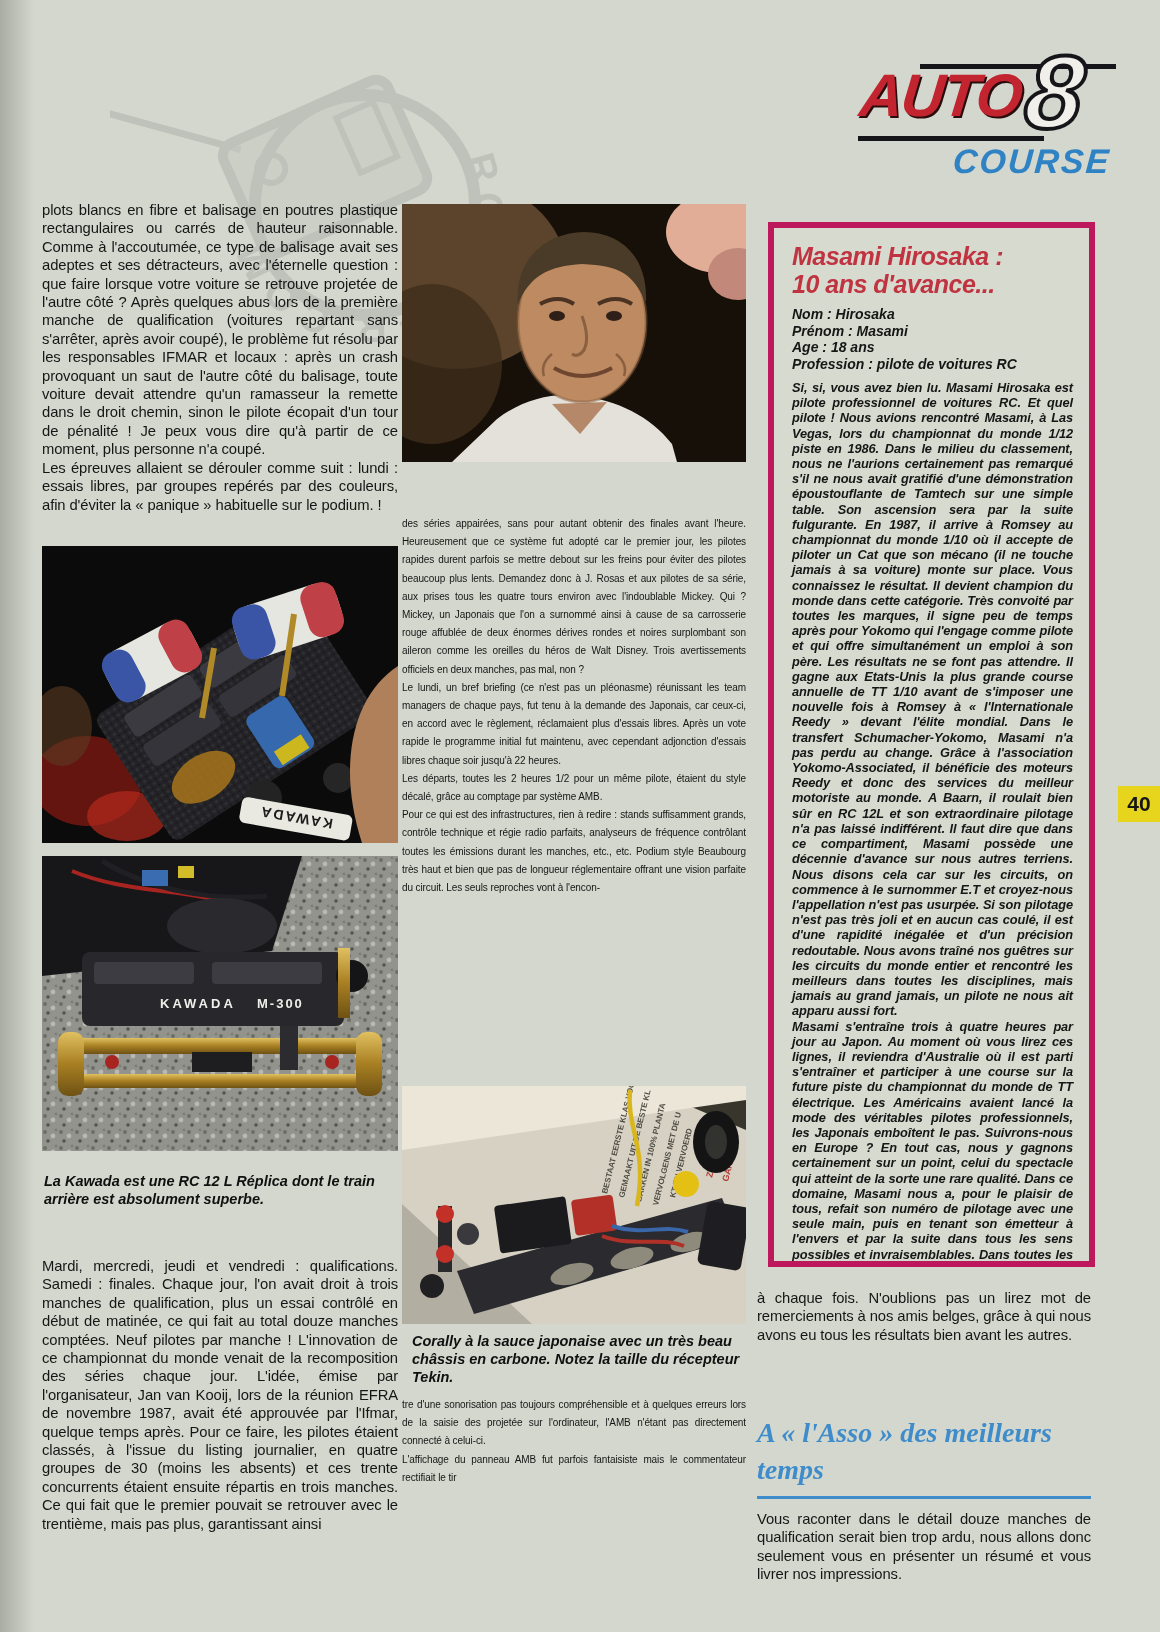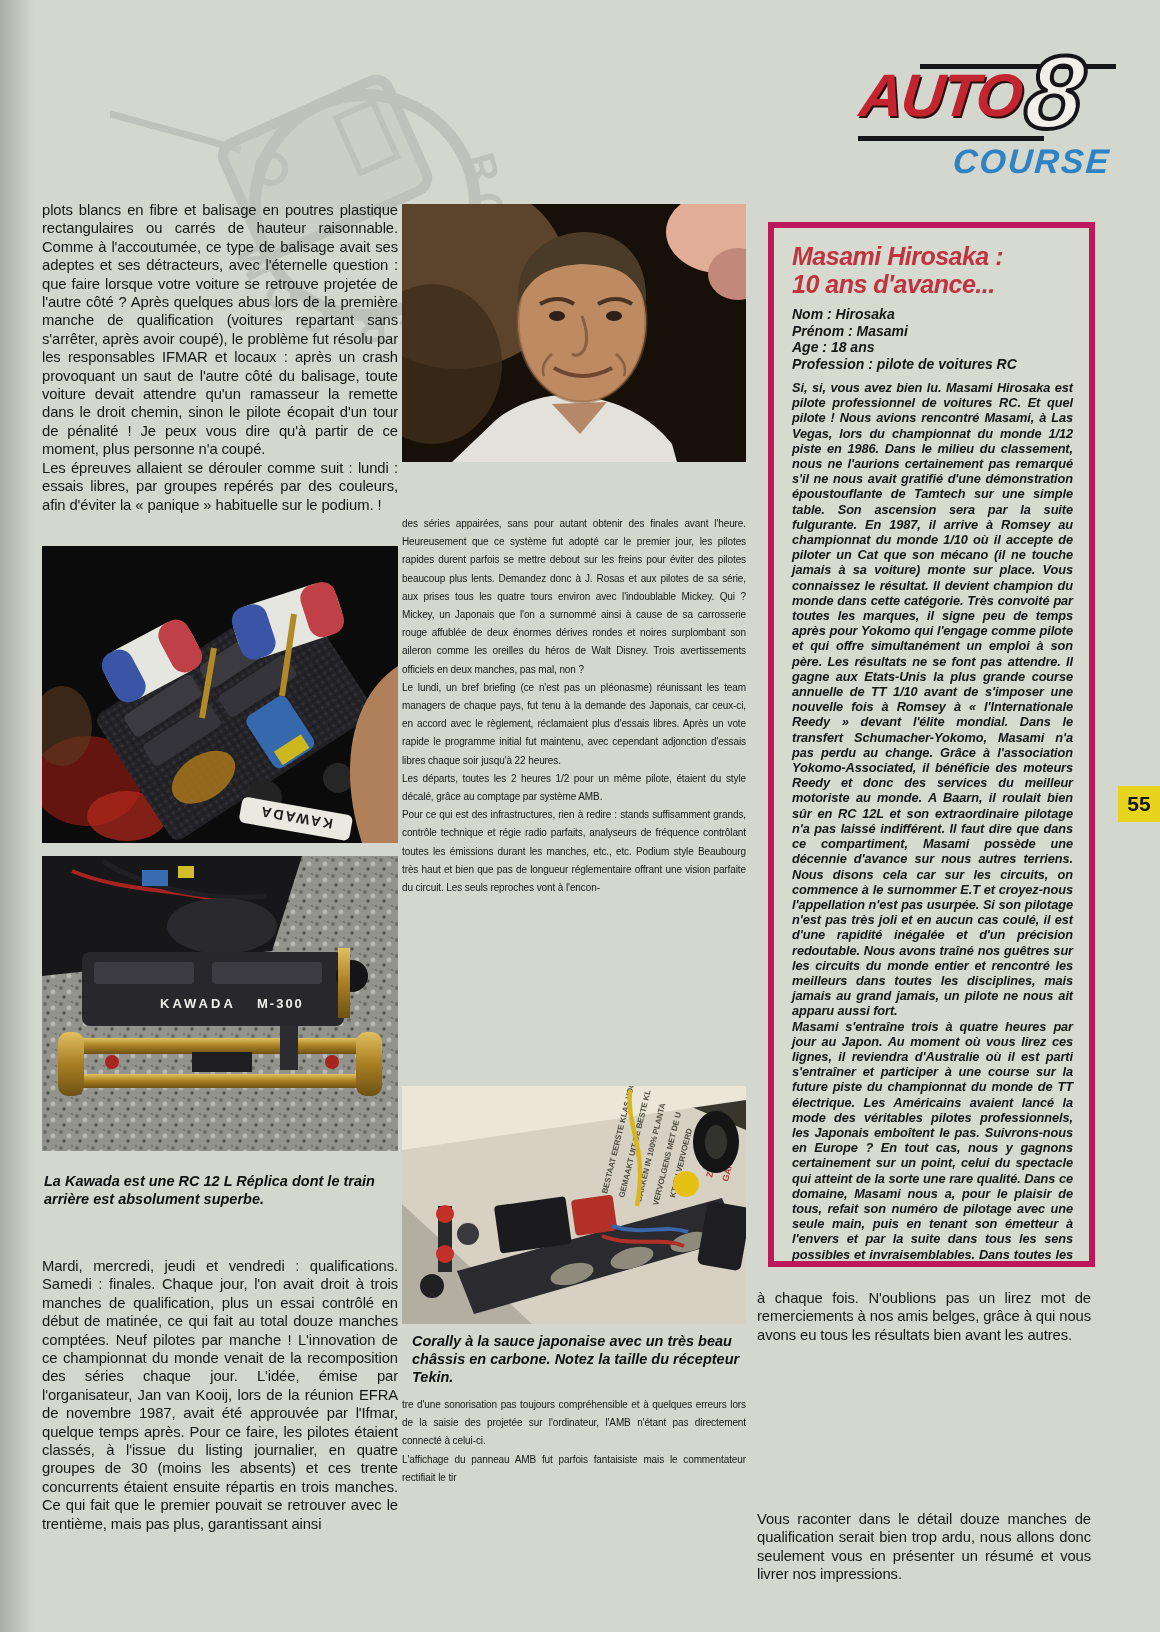--- a/index.html
+++ b/index.html
@@ -256,24 +256,25 @@
     <p class="profile-line">Nom : Hirosaka</p>
     <p class="profile-line">Prénom : Masami</p>
     <p class="profile-line">Age : 18 ans</p>
     <p class="profile-line">Profession : pilote de voitures RC</p>
     <div class="sidebar-body">
       <p>Si, si, vous avez bien lu. Masami Hirosaka est pilote professionnel de voitures RC. Et quel pilote ! Nous avions rencontré Masami, à Las Vegas, lors du championnat du monde 1/12 piste en 1986. Dans le milieu du classement, nous ne l'aurions certainement pas remarqué s'il ne nous avait gratifié d'une démonstration époustouflante de Tamtech sur une simple table. Son ascension sera par la suite fulgurante. En 1987, il arrive à Romsey au championnat du monde 1/10 où il accepte de piloter un Cat que son mécano (il ne touche jamais à sa voiture) monte sur place. Vous connaissez le résultat. Il devient champion du monde dans cette catégorie. Très convoité par toutes les marques, il signe peu de temps après pour Yokomo qui l'engage comme pilote et qui offre simultanément un emploi à son père. Les résultats ne se font pas attendre. Il gagne aux Etats-Unis la plus grande course annuelle de TT 1/10 avant de s'imposer une nouvelle fois à Romsey à « l'Internationale Reedy » devant l'élite mondial. Dans le transfert Schumacher-Yokomo, Masami n'a pas perdu au change. Grâce à l'association Yokomo-Associated, il bénéficie des moteurs Reedy et donc des services du meilleur motoriste au monde. A Baarn, il roulait bien sûr en RC 12L et son extraordinaire pilotage n'a pas laissé indifférent. Il faut dire que dans ce compartiment, Masami possède une décennie d'avance sur nous autres terriens. Nous disons cela car sur les circuits, on commence à le surnommer E.T et croyez-nous l'appellation n'est pas usurpée. Si son pilotage n'est pas très joli et en aucun cas coulé, il est d'une rapidité inégalée et d'un précision redoutable. Nous avons traîné nos guêtres sur les circuits du monde entier et rencontré les meilleurs dans toutes les disciplines, mais jamais au grand jamais, un pilote ne nous ait apparu aussi fort.</p>
       <p>Masami s'entraîne trois à quatre heures par jour au Japon. Au moment où vous lirez ces lignes, il reviendra d'Australie où il est parti s'entraîner et participer à une course sur la future piste du championnat du monde de TT électrique. Les Américains avaient lancé la mode des véritables pilotes professionnels, les Japonais emboîtent le pas. Suivrons-nous en Europe ? En tout cas, nous y gagnons certainement sur un point, celui du spectacle qui atteint de la sorte une rare qualité. Dans ce domaine, Masami nous a, pour le plaisir de tous, refait son numéro de pilotage avec une seule main, puis en tenant son émetteur à l'envers et par la suite dans tous les sens possibles et invraisemblables. Dans toutes les positions, le niveau reste impressionnant, à faire pâlir grand nombre de pilotes. Nous n'eûmes pas le droit, comme à Romsey, à la conduite avec les orteils mais Masami nous l'a confessé, il faut qu'il retravaille ce dernier point en 1/12.</p>
     </div>
   </div>
 
-  <div class="abs page-badge">55</div>
+  <div class="abs page-badge">40</div>
 
   <div class="abs body-text" style="left:757px;top:1289px;width:334px;">
     <p>à chaque fois. N'oublions pas un lirez mot de remerciements à nos amis belges, grâce à qui nous avons eu tous les résultats bien avant les autres.</p>
   </div>
 
+  <h2 class="abs asso-heading" style="left:757px;top:1414px;width:334px;">A « l'Asso » des meilleurs temps</h2>
 
   <div class="abs body-text" style="left:757px;top:1510px;width:334px;">
     <p>Vous raconter dans le détail douze manches de qualification serait bien trop ardu, nous allons donc seulement vous en présenter un résumé et vous livrer nos impressions.</p>
   </div>
 
 </div>
 
 </body></html>

